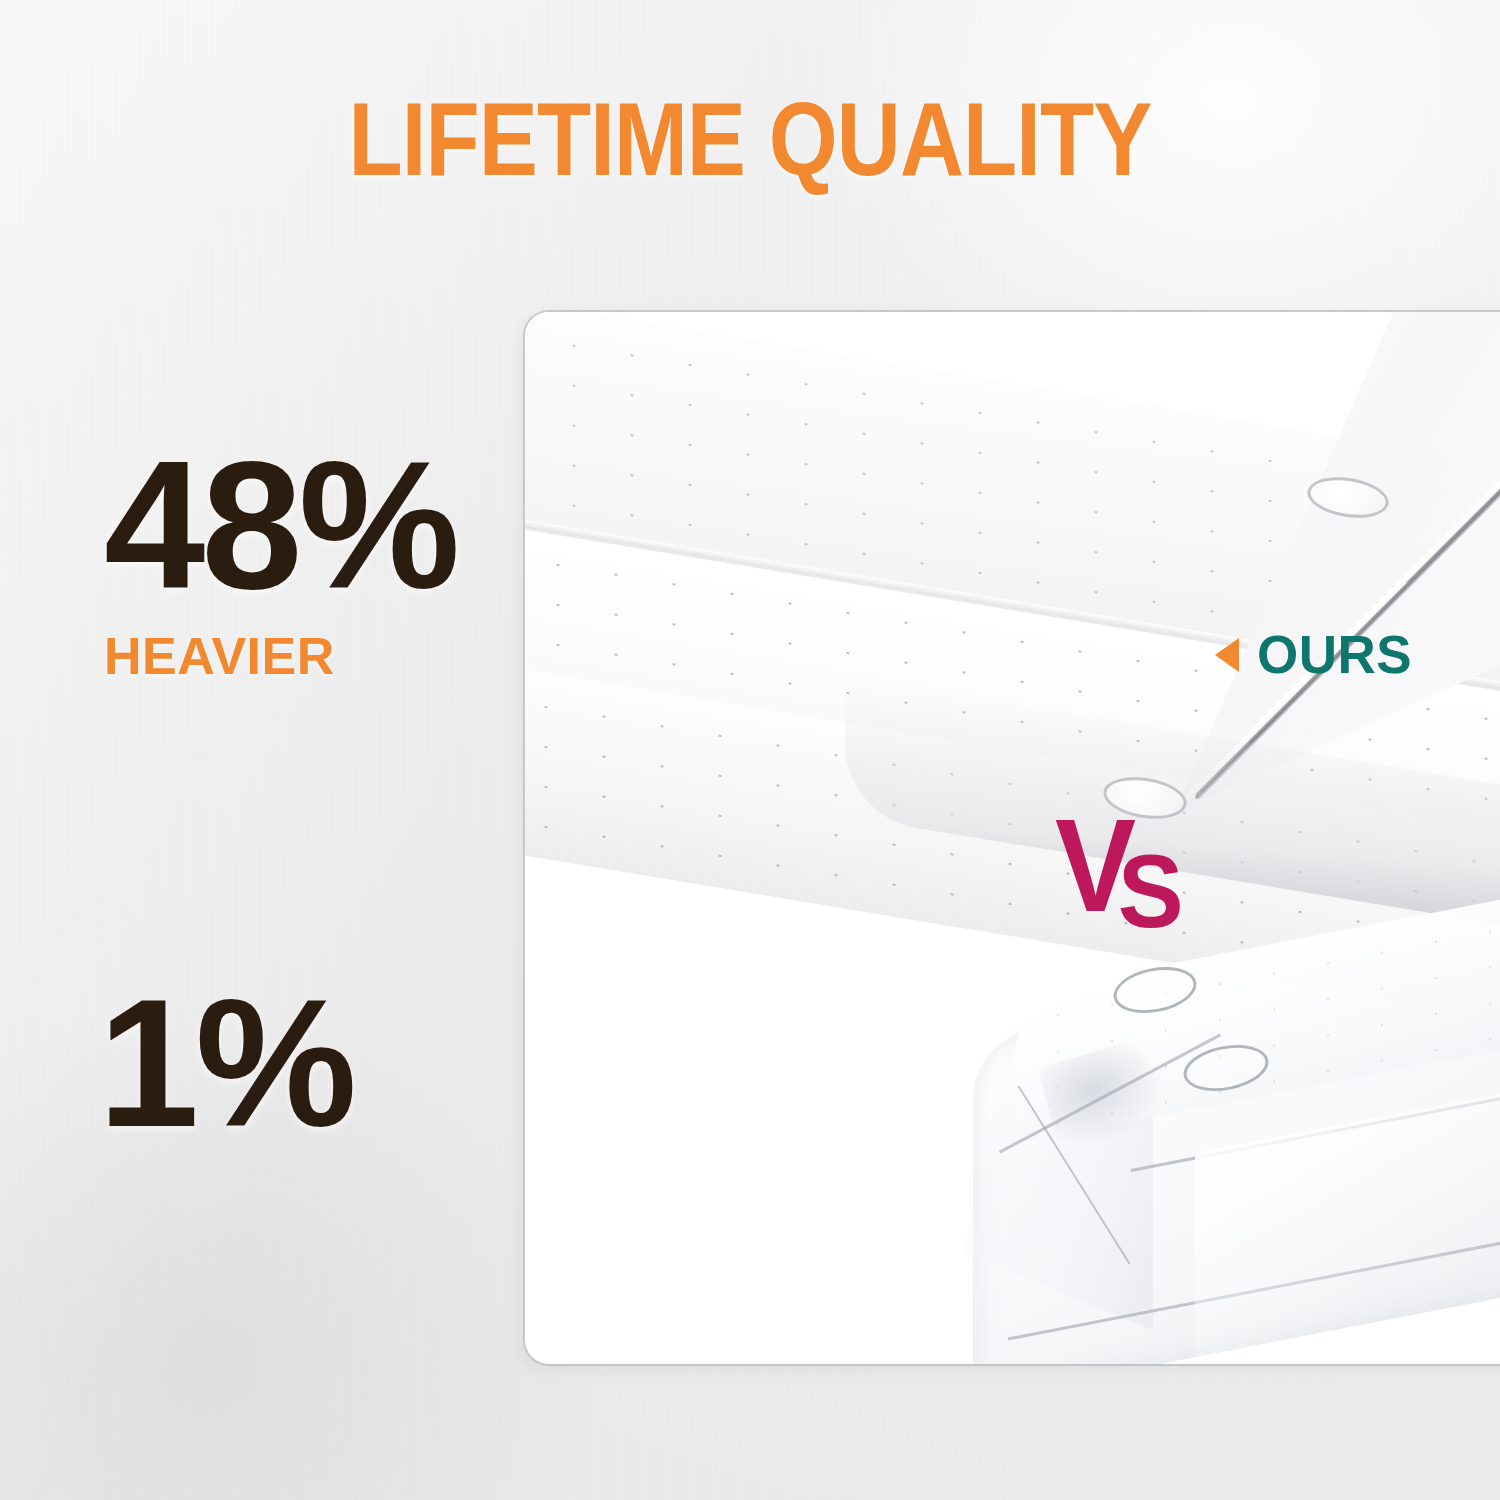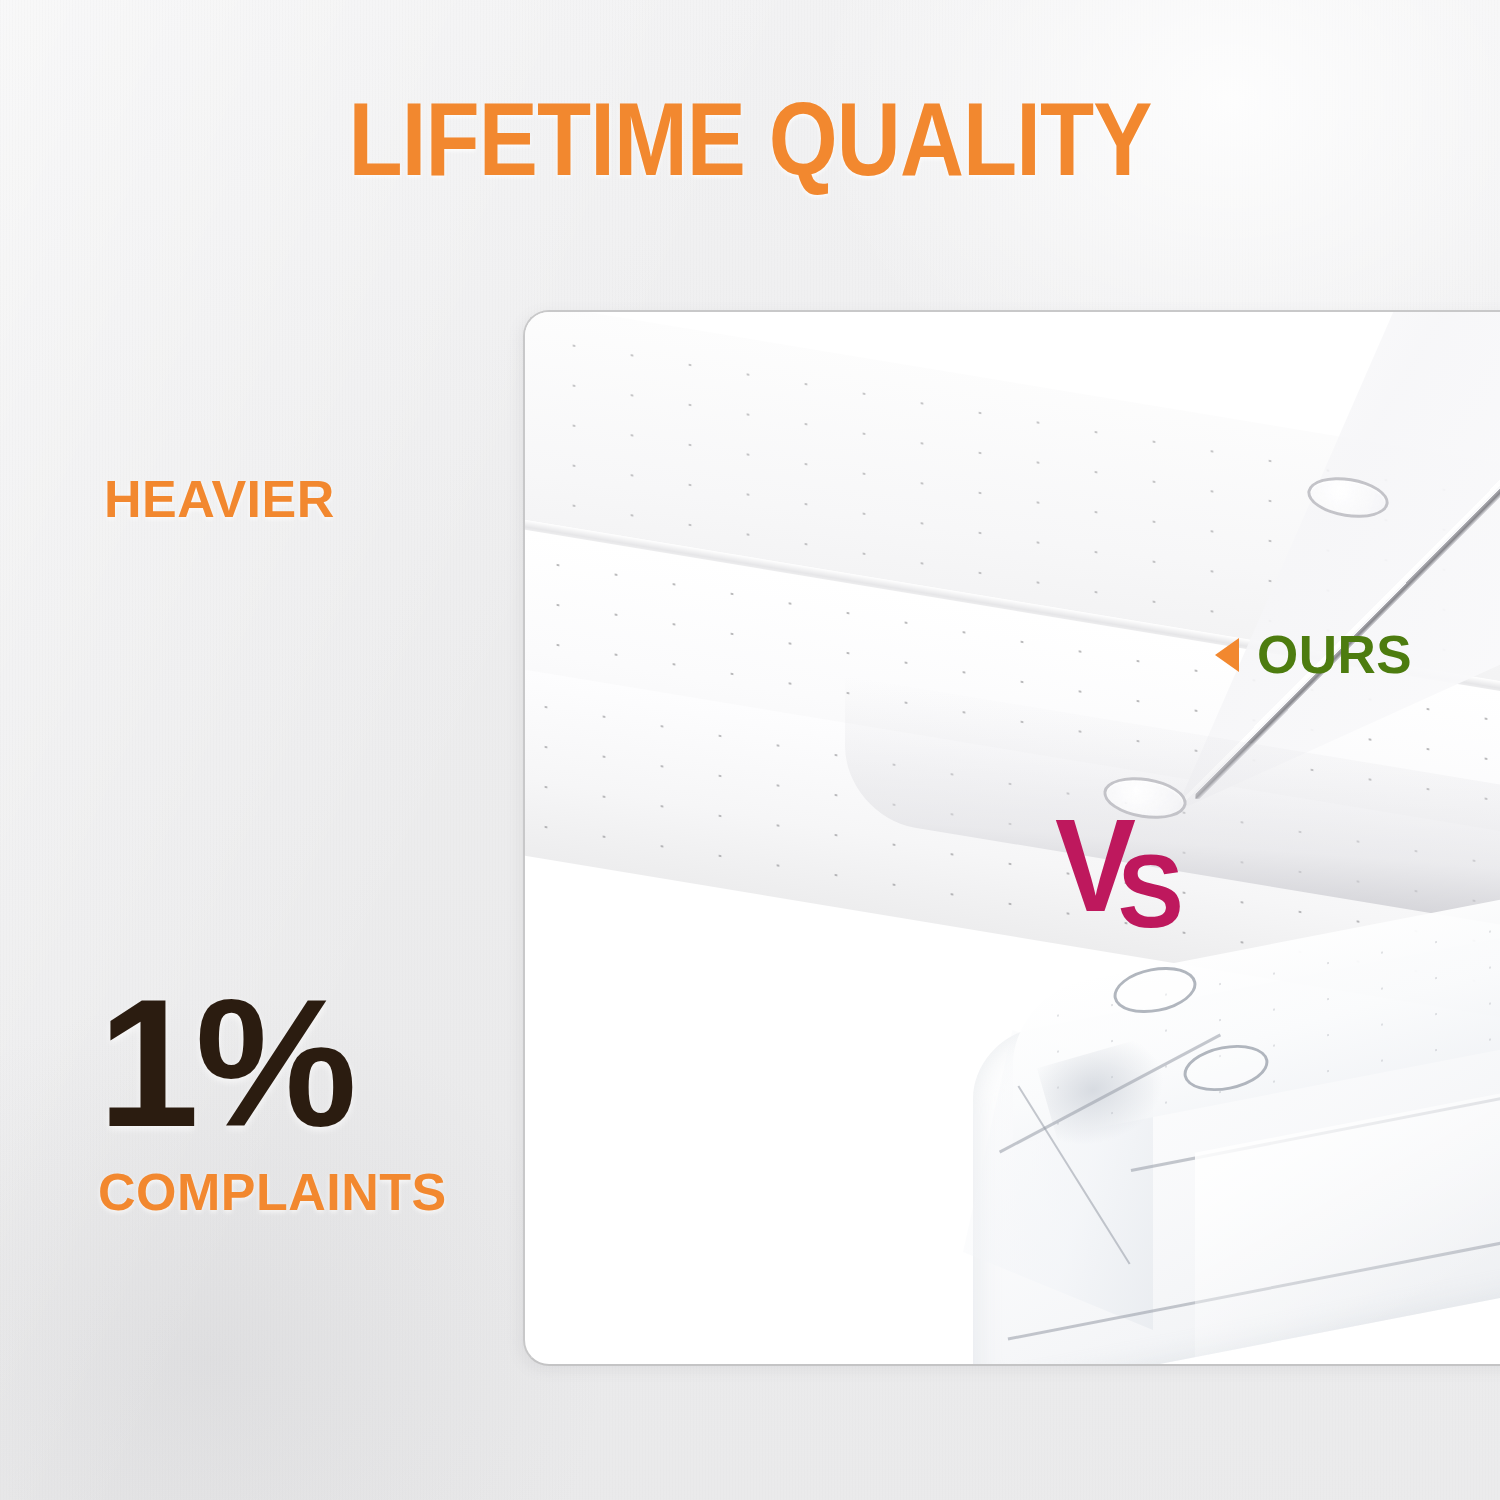--- a/index.html
+++ b/index.html
@@ -312,21 +312,21 @@
   }
 
   
   .label-ours {
     position: absolute;
     left: 690px;
     top: 312px;
     display: flex;
     align-items: center;
     gap: 18px;
-    color: #4d7c0f;
+    color: #0f766e;
     font-weight: 700;
     font-size: 53px;
     letter-spacing: 0.5px;
     white-space: nowrap;
   }
   .tri-left {
     width: 0; height: 0;
     border-top: 17px solid transparent;
     border-bottom: 17px solid transparent;
     border-right: 24px solid #f2882f;
@@ -379,27 +379,27 @@
 <div id="root">
 
   <div class="bg-wall"></div>
   <div class="bg-texture"></div>
   <div class="bg-glow-tr"></div>
   <div class="bg-shade-bl"></div>
 
   <div class="headline">LIFETIME QUALITY</div>
 
   <div class="stat" id="stat-heavier">
+    <div class="stat-number">48%</div>
     <div class="stat-label">HEAVIER</div>
   </div>
 
   <div class="stat" id="stat-complaints">
     <div class="stat-number">1%</div>
     <div class="stat-label">
-      <div>COMPLAINTS</div>
     </div>
   </div>
 
   <div class="card">
     <div class="card-inner">
 
       <div class="ours-bin">
         <div class="ours-part ours-back">
           <div class="ours-back-dots"></div>
         </div>

